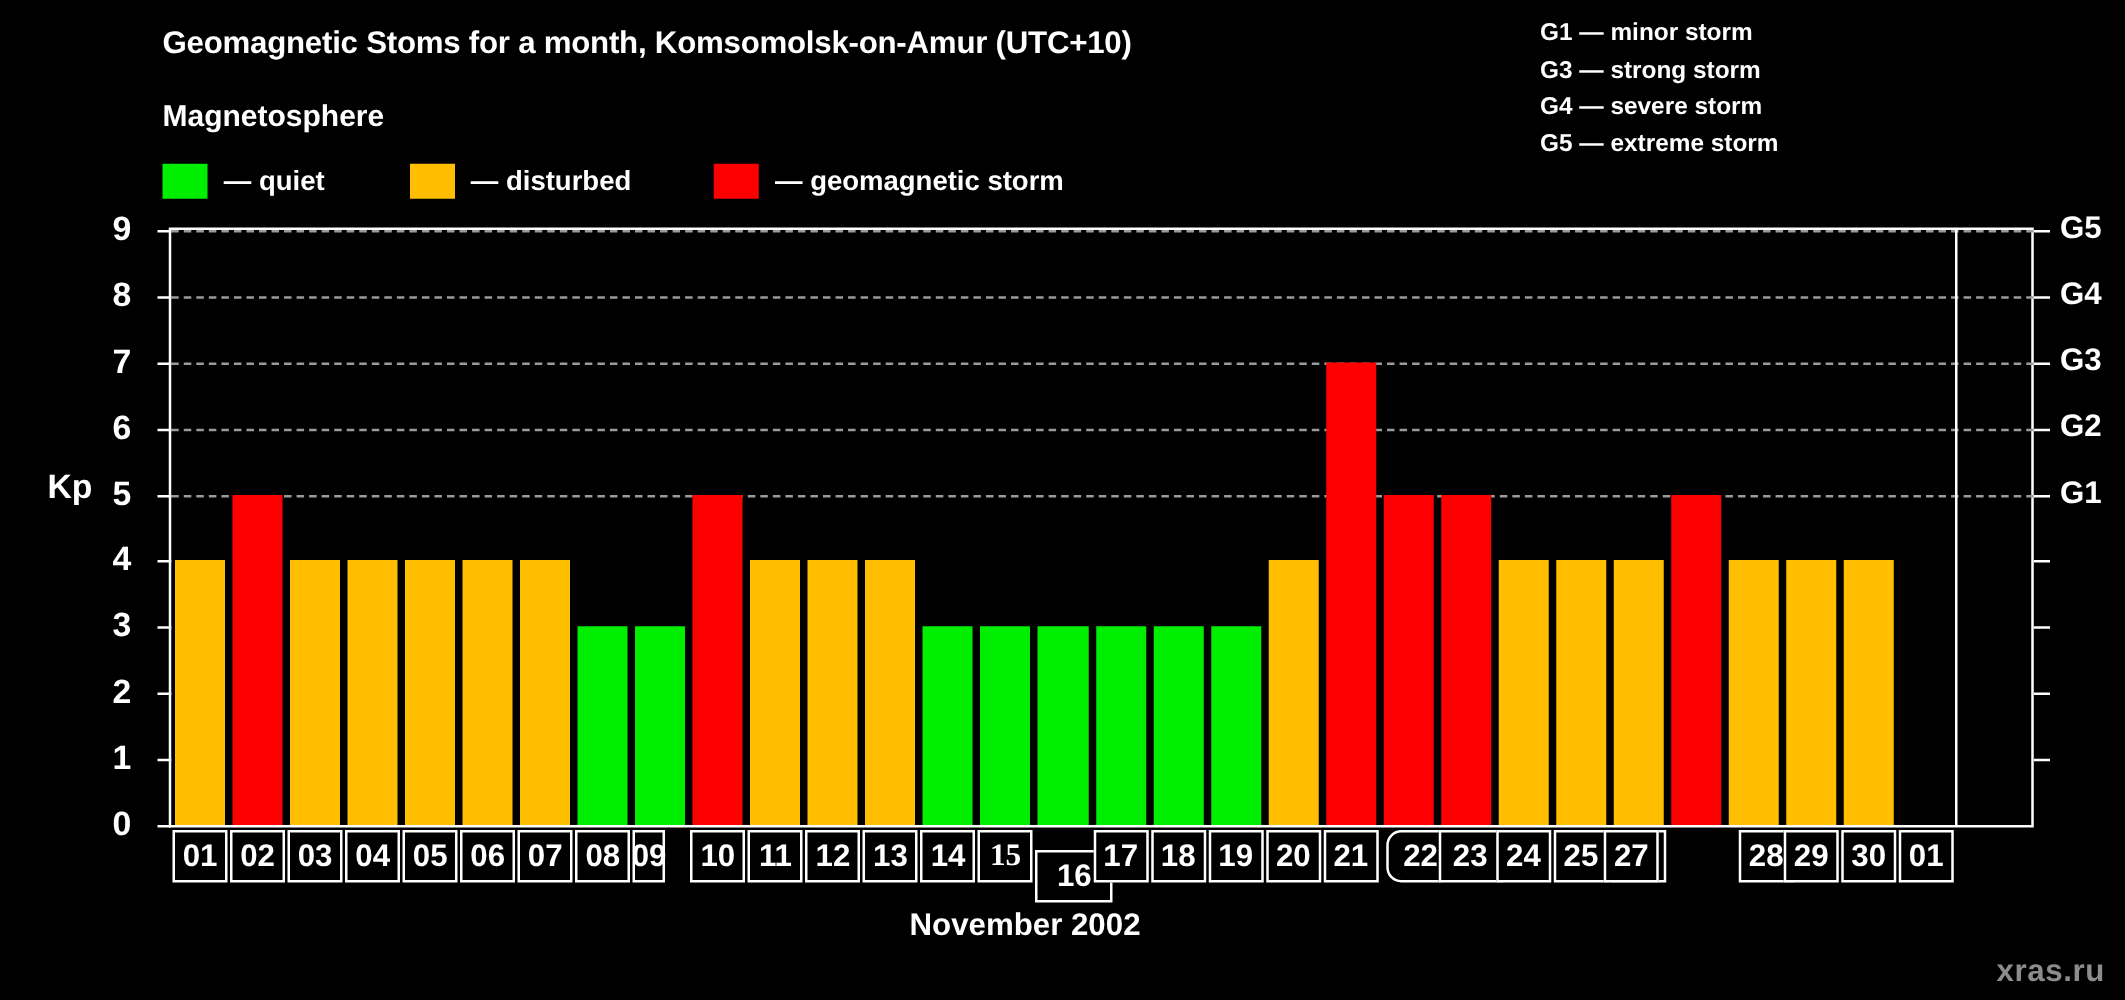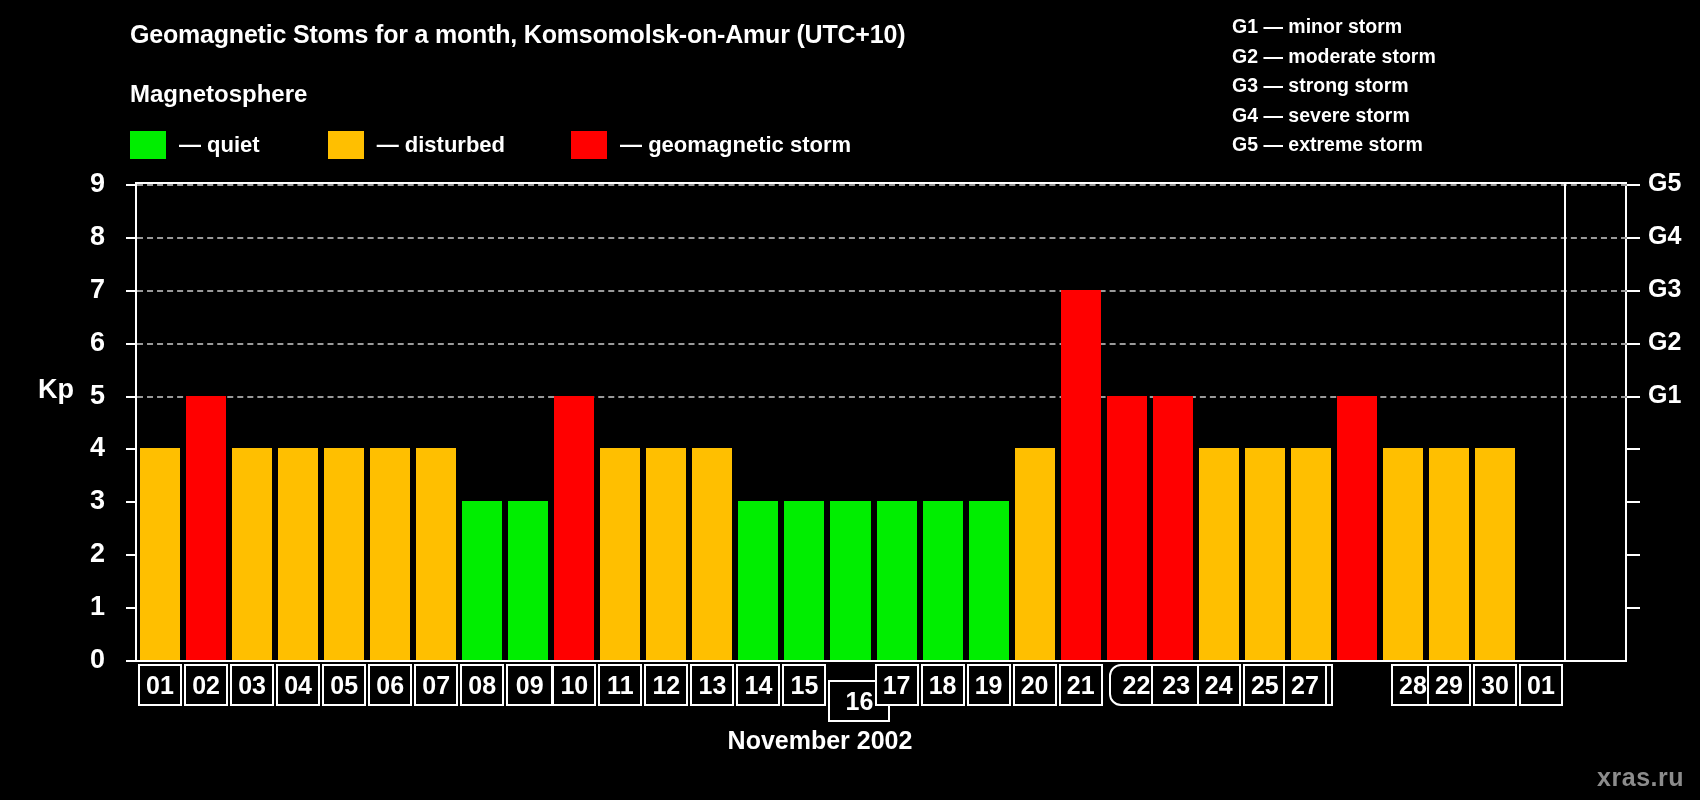--- a/index.html
+++ b/index.html
@@ -248,21 +248,20 @@
     </div>
     <span class="legend-gap-2"></span>
     <div class="legend-item">
       <span class="legend-swatch" style="background:#ff0000"></span>
       <span class="legend-label">— geomagnetic storm</span>
     </div>
   </div>
 
   <div class="gscale-legend">
     <div>G1 — minor storm</div>
-    <div>G2 — moderate storm</div>
     <div>G3 — strong storm</div>
     <div>G4 — severe storm</div>
     <div>G5 — extreme storm</div>
   </div>
 
   <div class="axis-title-kp">Kp</div>
 
   <div class="plot-frame"></div>
   <div class="plot-inner" id="gridlines">
       <div class="gridline" style="top: 211.556px;"></div>
@@ -406,27 +405,27 @@
     </div>
   <div class="xlabels-layer" id="xlabels">
       <div class="xlabel-box" style="left: 1px; width: 44.0323px;">01</div>
       <div class="xlabel-box" style="left: 47.0323px; width: 44.0323px;">02</div>
       <div class="xlabel-box" style="left: 93.0645px; width: 44.0323px;">03</div>
       <div class="xlabel-box" style="left: 139.097px; width: 44.0323px;">04</div>
       <div class="xlabel-box" style="left: 185.129px; width: 44.0323px;">05</div>
       <div class="xlabel-box" style="left: 231.161px; width: 44.0323px;">06</div>
       <div class="xlabel-box" style="left: 277.194px; width: 44.0323px;">07</div>
       <div class="xlabel-box" style="left: 323.226px; width: 44.0323px;">08</div>
-      <div class="xlabel-box" style="left: 369.258px; width: 47px;">09</div>
+      <div class="xlabel-box" style="left: 369.258px; width: 26px;">09</div>
       <div class="xlabel-box" style="left: 415.29px; width: 44.0323px;">10</div>
       <div class="xlabel-box" style="left: 461.323px; width: 44.0323px;">11</div>
       <div class="xlabel-box" style="left: 507.355px; width: 44.0323px;">12</div>
       <div class="xlabel-box" style="left: 553.387px; width: 44.0323px;">13</div>
       <div class="xlabel-box" style="left: 599.419px; width: 44.0323px;">14</div>
-      <div class="xlabel-box" style="left: 645.452px; width: 44.0323px;">15</div>
+      <div class="xlabel-box" style="left: 645.452px; width: 44.0323px; font-family: Liberation Serif, serif;">15</div>
       <div class="xlabel-box" style="left: 691.484px; width: 62px; margin-top: 16px;">16</div>
       <div class="xlabel-box" style="left: 737.516px; width: 44.0323px;">17</div>
       <div class="xlabel-box" style="left: 783.548px; width: 44.0323px;">18</div>
       <div class="xlabel-box" style="left: 829.581px; width: 44.0323px;">19</div>
       <div class="xlabel-box" style="left: 875.613px; width: 44.0323px;">20</div>
       <div class="xlabel-box" style="left: 921.645px; width: 44.0323px;">21</div>
       <div class="xlabel-box" style="left: 972px; width: 55px; border-radius: 12px;">22</div>
       <div class="xlabel-box" style="left: 1013.71px; width: 51px;">23</div>
       <div class="xlabel-box" style="left: 1059.74px; width: 44.0323px;">24</div>
       <div class="xlabel-box" style="left: 1105.77px; width: 44.0323px;">25</div>

